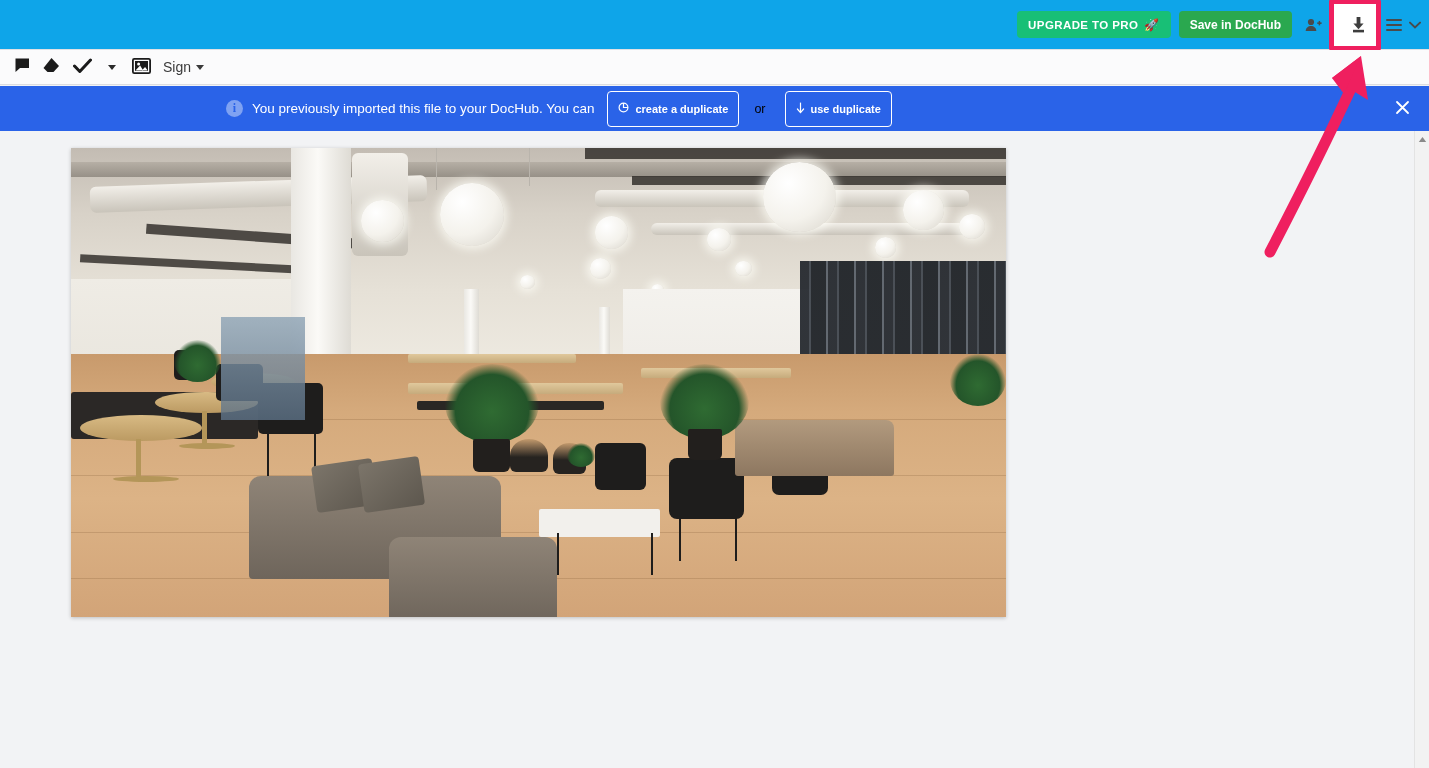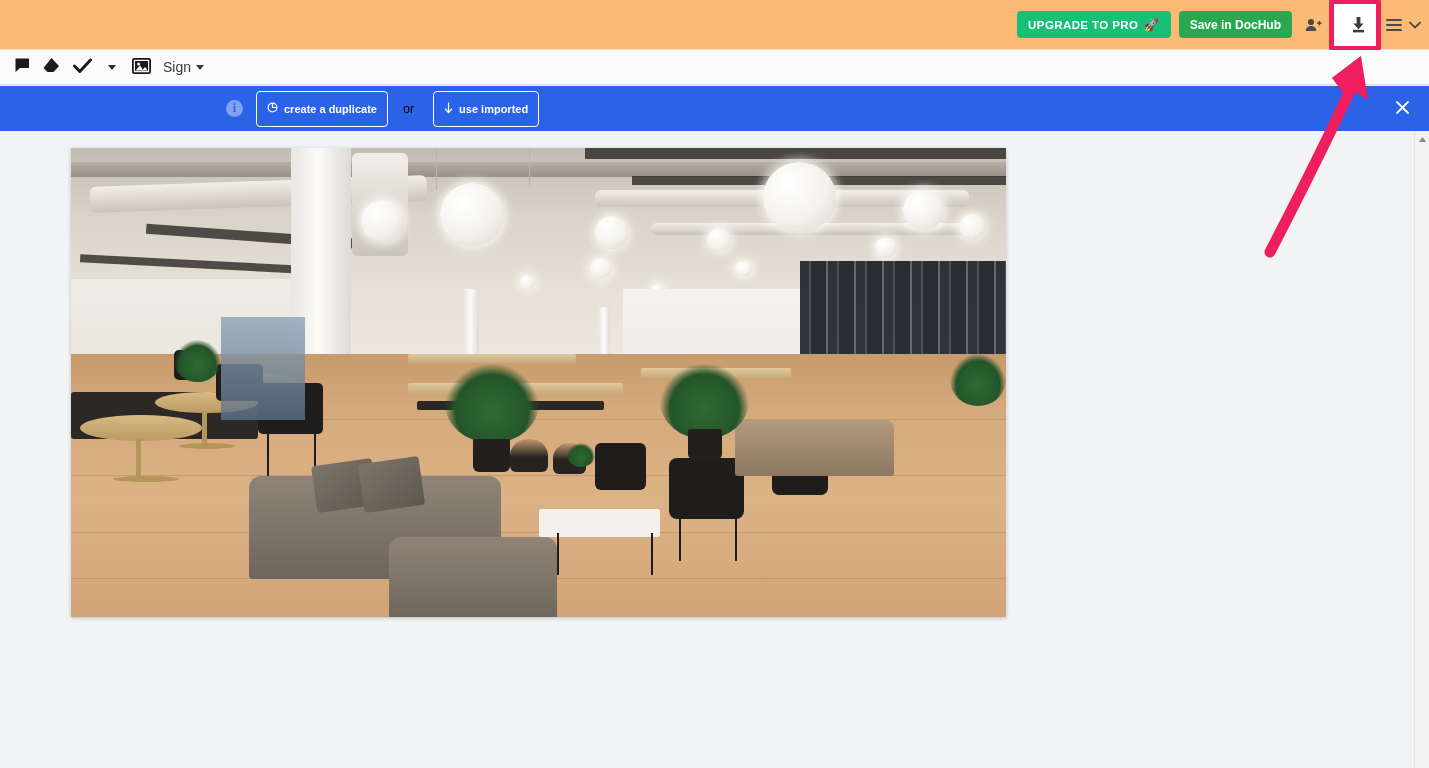--- a/index.html
+++ b/index.html
@@ -18,21 +18,21 @@
     height: 768px;
     background: #f2f3f5;
   }
 
   
   .header {
     position: absolute;
     top: 0; left: 0;
     width: 1429px;
     height: 50px;
-    background: #fdba74;
+    background: #0ea5e9;
     border-bottom: 1px solid #e0e1e4;
     display: flex;
     align-items: center;
     justify-content: flex-end;
     padding-right: 8px;
   }
 
   .btn-upgrade {
     height: 27px;
     background: #18bf76;
@@ -569,41 +569,42 @@
       <span class="tool-label">Sign</span>
       <span class="caret"></span>
     </button>
   </div>
 
   <div class="banner">
     <div class="banner-inner">
 
       <span class="info-icon">i</span>
 
+      <span class="banner-text">You previously imported this file to your DocHub.  You can</span>
 
       <button class="banner-btn">
         <span>
           <svg width="11" height="11" viewBox="0 0 11 11">
             <circle cx="5.5" cy="5.5" r="4.4" fill="none" stroke="#ffffff" stroke-width="1.2"></circle>
             <path d="M5.5 1.1 V5.5 H9.9" fill="none" stroke="#ffffff" stroke-width="1.2"></path>
           </svg>
         </span>
         <span>create a duplicate</span>
       </button>
 
       <span class="banner-or">or</span>
 
       <button class="banner-btn">
         <span>
           <svg width="9" height="12" viewBox="0 0 9 12">
             <path d="M4.5 0.6 V10" stroke="#ffffff" stroke-width="1.2" fill="none"></path>
             <path d="M1.4 7 L4.5 10.6 L7.6 7" stroke="#ffffff" stroke-width="1.2" fill="none" stroke-linecap="round"></path>
           </svg>
         </span>
-        <span>use imported</span>
+        <span>use duplicate</span>
       </button>
     </div>
 
     <button class="banner-close">
       <span>
         <svg width="15" height="15" viewBox="0 0 15 15">
           <path d="M2 2 L13 13 M13 2 L2 13" stroke="#ffffff" stroke-width="1.8" stroke-linecap="round"></path>
         </svg>
       </span>
     </button>

